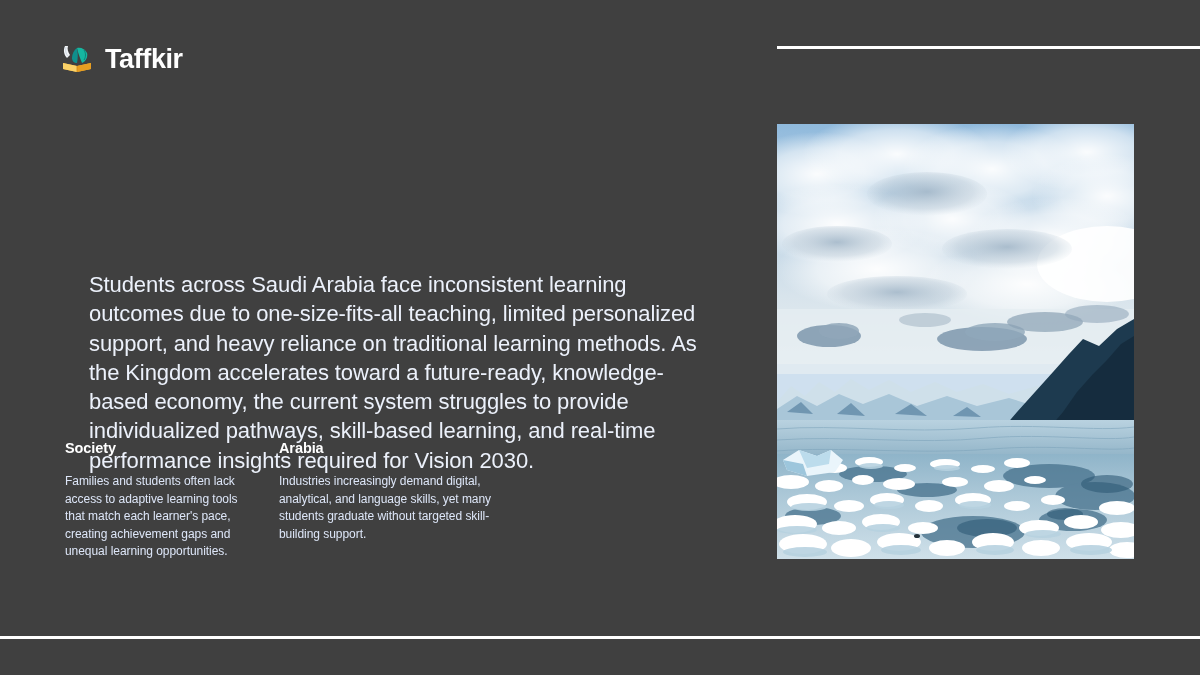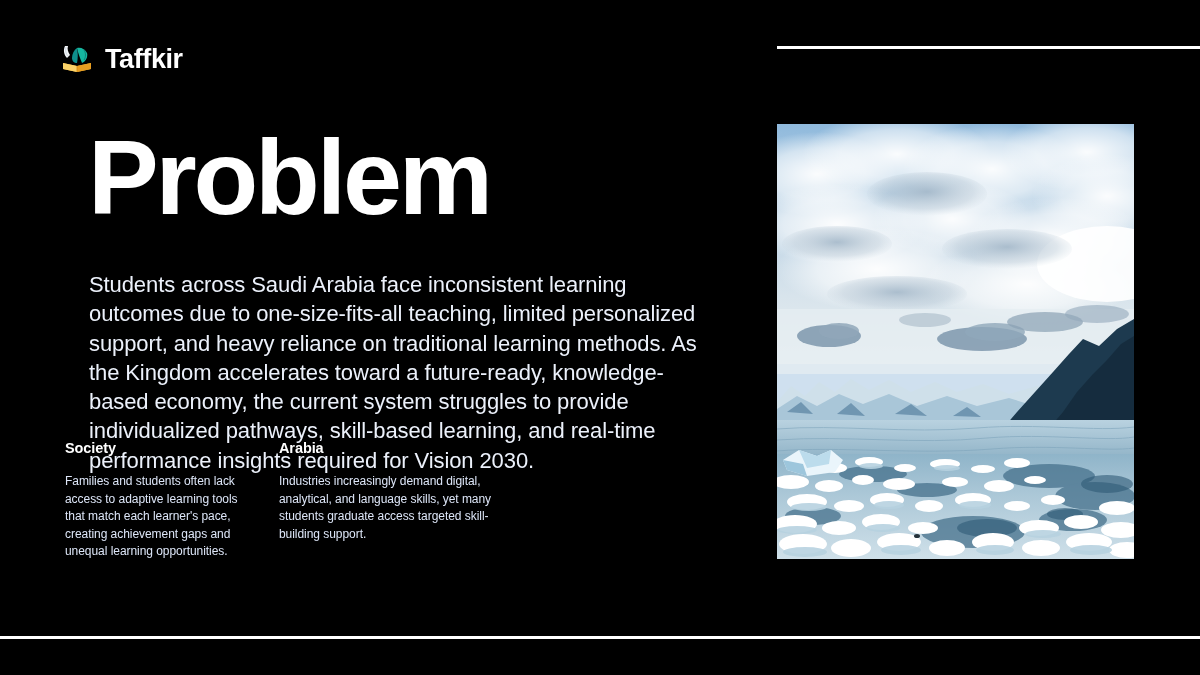--- a/index.html
+++ b/index.html
@@ -5,21 +5,21 @@
   * { margin:0; padding:0; box-sizing:border-box; }
   html, body {
     width:1200px; height:675px;
     background:#2250bf;
     font-family:"Liberation Sans", sans-serif;
     overflow:hidden;
   }
   .slide {
     position:relative;
     width:1200px; height:675px;
-    background:#000000;
+    background:#404040;
   }
 
   
   .top-rule {
     position:absolute;
     left:777px; top:46px;
     width:423px; height:3px;
     background:#ffffff;
   }
   
@@ -124,35 +124,34 @@
 
         <path d="M3 21 L17 24 L31 21 L31 27 L17 30 L3 27 Z" fill="#f7b733"></path>
         <path d="M17 24 L31 21 L31 27 L17 30 Z" fill="#e89e21"></path>
         <path d="M3 21 L17 24 L17 30 L3 27 Z" fill="#fbd268"></path>
         <path d="M17 24 L17 30" stroke="#d1891a" stroke-width="0.8"></path>
       </svg>
     </span>
     <span class="logo-text">Taffkir</span>
   </div>
 
-  <h1 class="page-title">Problem</h1>
 
   <p class="lead">Students across Saudi Arabia face inconsistent learning outcomes due to one-size-fits-all teaching, limited personalized support, and heavy reliance on traditional learning methods. As the Kingdom accelerates toward a future-ready, knowledge-based economy, the current system struggles to provide individualized pathways, skill-based learning, and real-time performance insights required for Vision 2030.</p>
 
   <div class="cols">
 
     <div class="col">
       <div class="col-title">Society</div>
       <div class="col-body">Families and students often lack access to adaptive learning tools that match each learner's pace, creating achievement gaps and unequal learning opportunities.</div>
     </div>
 
 
     <div class="col">
       <div class="col-title">Arabia</div>
-      <div class="col-body">Industries increasingly demand digital, analytical, and language skills, yet many students graduate access targeted skill-building support.</div>
+      <div class="col-body">Industries increasingly demand digital, analytical, and language skills, yet many students graduate without targeted skill-building support.</div>
     </div>
 
   </div>
 
   <div class="photo">
     <svg viewBox="0 0 357 435" preserveAspectRatio="xMidYMid slice" xmlns="http://www.w3.org/2000/svg">
       <defs>
         <linearGradient id="skyg" x1="0" y1="0" x2="0" y2="1">
           <stop offset="0%" stop-color="#8fb9dc"></stop>
           <stop offset="18%" stop-color="#a9c9e2"></stop>

